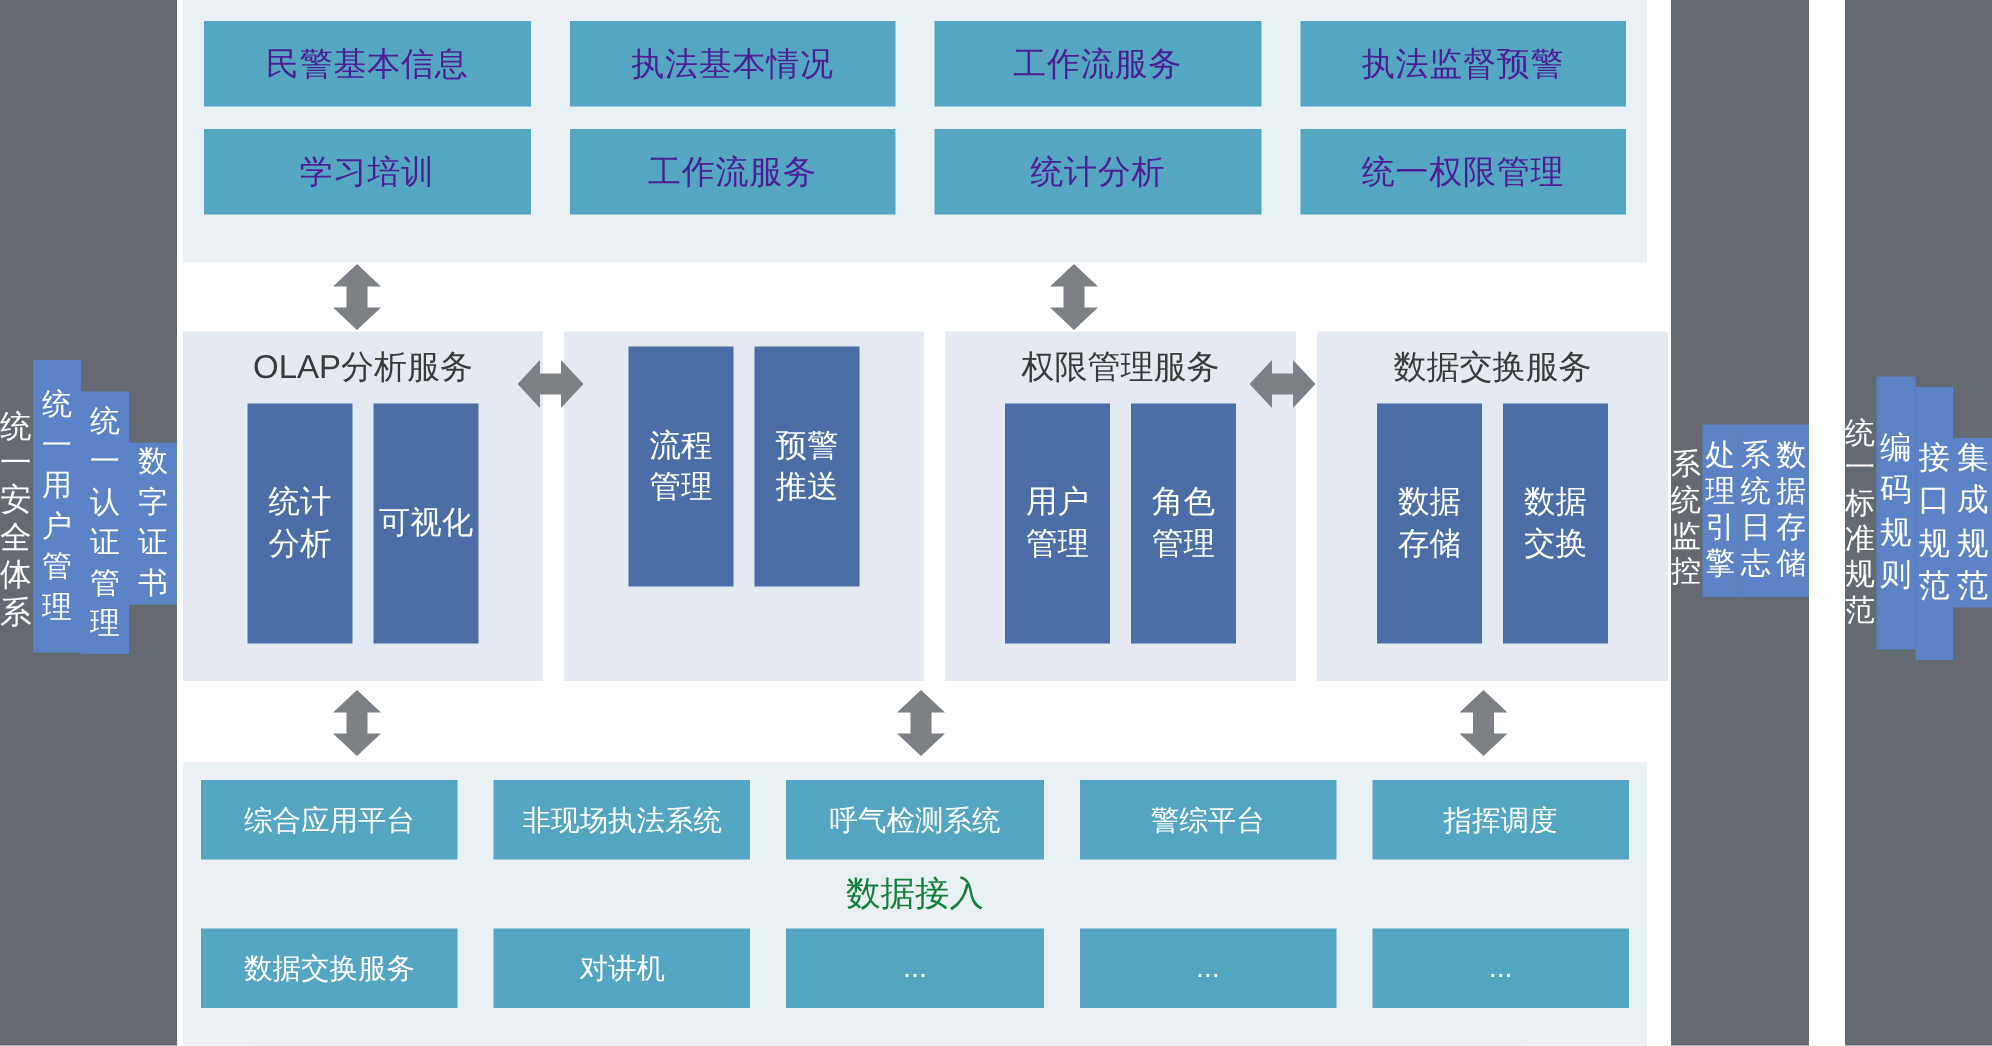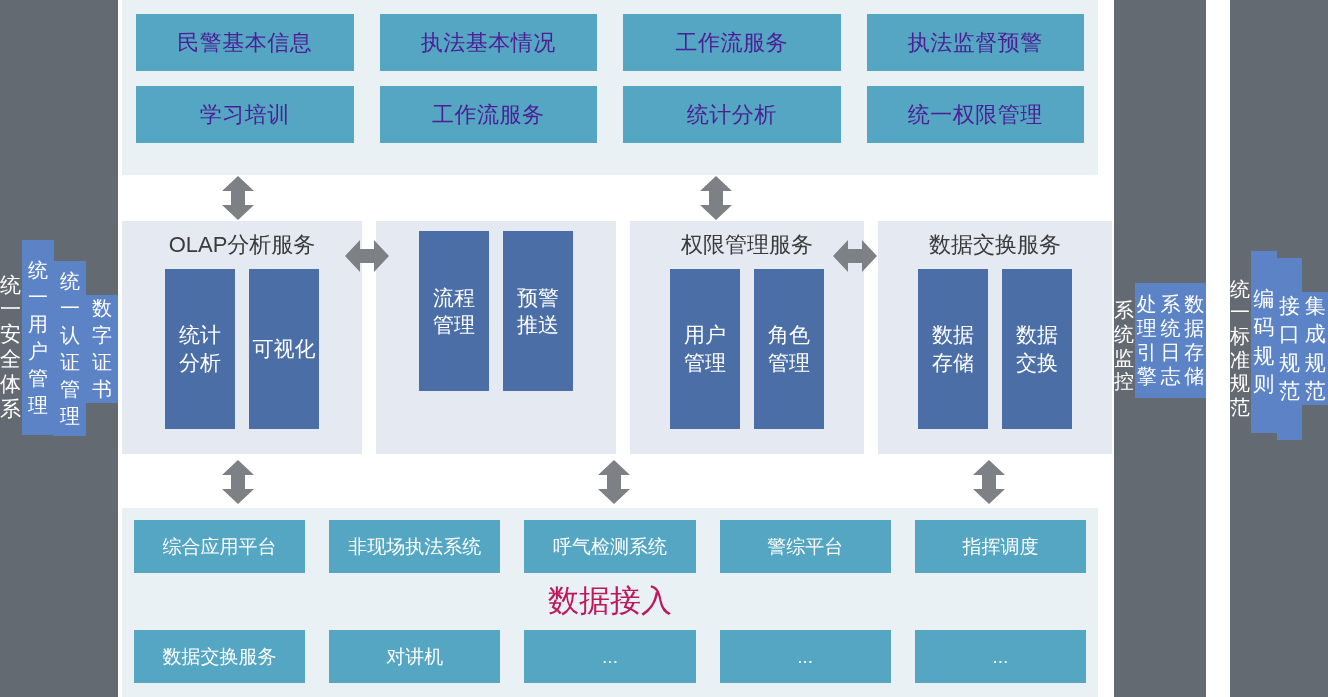--- a/index.html
+++ b/index.html
@@ -209,22 +209,22 @@
     height: 53px;
     background: #54a6c3;
     color: #ffffff;
     font-size: 19px;
     display: flex;
     align-items: center;
     justify-content: center;
   }
   .data-label {
     text-align: center;
-    color: #be185d;
-    font-size: 31px;
+    color: #15803d;
+    font-size: 23px;
     padding: 7px 0 8px 0;
   }
 
   
   .arrow {
     position: absolute;
     color: #7d8185;
   }
   .arrow svg { display: block; }
 </style>

